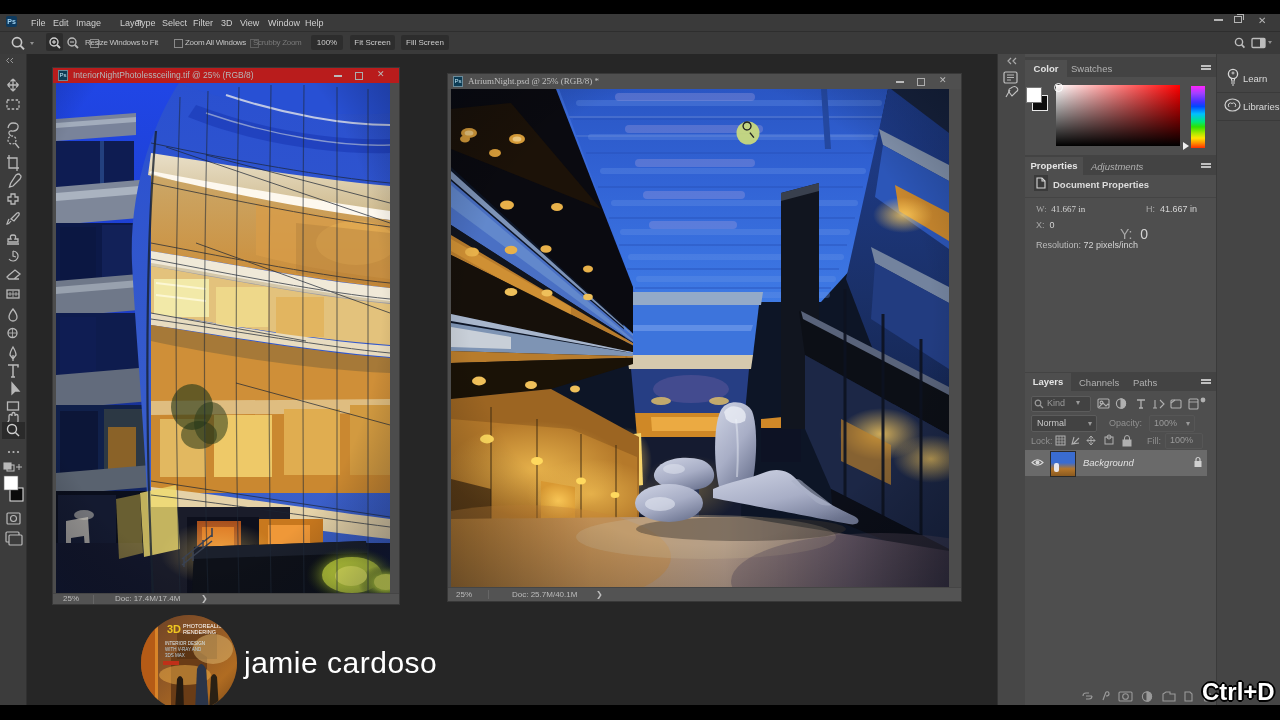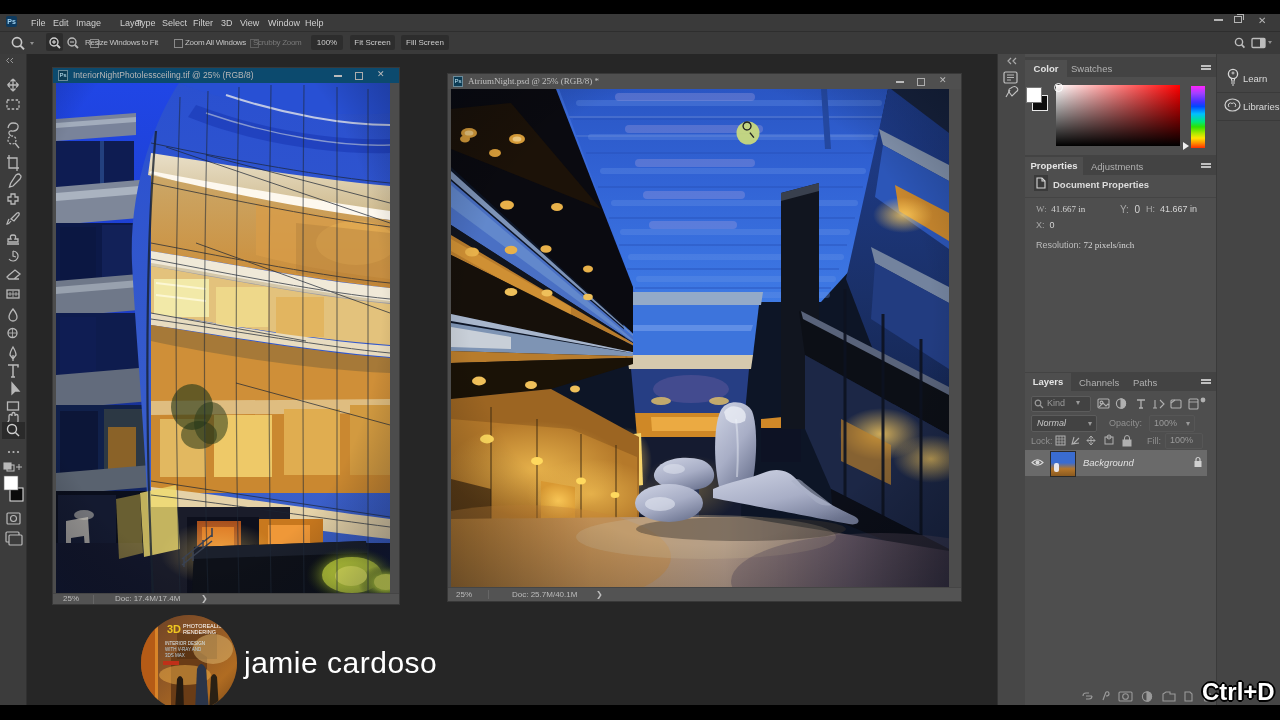--- a/index.html
+++ b/index.html
@@ -69,21 +69,21 @@
     <svg class="abs" style="left:1234px;top:6px;" width="40" height="12" viewBox="0 0 40 12">
       <circle cx="5" cy="5" r="3.6" fill="none" stroke="#bdbdbd" stroke-width="1.4"></circle>
       <line x1="7.6" y1="7.6" x2="10.4" y2="10.6" stroke="#bdbdbd" stroke-width="1.6"></line>
       <rect x="18" y="1.5" width="13" height="9" rx="1" fill="none" stroke="#bdbdbd" stroke-width="1.3"></rect>
       <rect x="26" y="1.5" width="5" height="9" fill="#bdbdbd"></rect>
       <path d="M34,4 l4,0 -2,3 z" fill="#909090"></path>
     </svg>
   </div>
 
   <div class="abs" id="win1" style="left:52px;top:67px;width:348px;height:538px;background:#4c4c4c;border:1px solid #383838;box-sizing:border-box;">
-    <div class="abs" style="left:0;top:0;width:346px;height:15px;background:#0c4a6e;">
+    <div class="abs" style="left:0;top:0;width:346px;height:15px;background:#b91c1c;">
       <div class="abs" style="left:5px;top:2px;width:10px;height:11px;background:#0c3c55;border:1px solid #6a8b9a;box-sizing:border-box;color:#bfe3f2;font-size:6px;text-align:center;line-height:9px;">Ps</div>
       <div class="abs" style="left:20px;top:2px;color:#b7b7b7;font-size:8.5px;line-height:11px;white-space:nowrap;">InteriorNightPhotolessceiling.tif @ 25% (RGB/8)</div>
       <div class="abs" style="left:281px;top:7px;width:8px;height:2px;background:#bbb;"></div>
       <div class="abs" style="left:302px;top:4px;width:6px;height:6px;border:1px solid #adadad;"></div>
       <div class="abs" style="left:324px;top:1px;color:#bbb;font-size:9px;">✕</div>
     </div>
     <div class="abs" id="photo1" style="left:3px;top:15px;width:334px;height:510px;background:#123;overflow:hidden;">
 <svg width="334" height="510" viewBox="0 0 334 510">
 <defs>
   <linearGradient id="sky1" x1="0" y1="0" x2="0" y2="1">
@@ -471,34 +471,34 @@
     <div class="abs" style="left:7px;top:41px;width:14px;height:14px;background:#0d0d0d;border:1px solid #e8e8e8;"></div>
     <div class="abs" style="left:1px;top:33px;width:14px;height:14px;background:#fff;border:1px solid #777;"></div>
     <div class="abs" style="left:31px;top:31px;width:124px;height:61px;background:linear-gradient(to bottom, rgba(0,0,0,0), rgba(0,0,0,1)), linear-gradient(to right, #ffffff, #ff0000);"></div>
     <div class="abs" style="left:29px;top:29px;width:7px;height:7px;border:1.5px solid #fff;border-radius:50%;"></div>
     <div class="abs" style="left:166px;top:32px;width:14px;height:62px;background:linear-gradient(to bottom,#ff24ff 0%,#a040ff 12%,#4030ff 26%,#0048ff 33%,#00c0ff 45%,#00e878 58%,#30e000 66%,#a8e800 76%,#ffe400 84%,#ff9000 92%,#ff3000 100%);"></div>
     <div class="abs" style="left:158px;top:88px;width:0;height:0;border-top:4px solid transparent;border-bottom:4px solid transparent;border-left:6px solid #f0f0f0;"></div>
   </div>
   <div class="abs" id="propspanel" style="left:1025px;top:155px;width:191px;height:217px;">
     <div class="abs" style="left:0;top:0;width:191px;height:20px;background:#434343;"></div>
     <div class="abs" style="left:0;top:2px;width:58px;height:18px;background:#4e4e4e;color:#e4e4e4;font-size:9.5px;font-weight:bold;text-align:center;line-height:18px;">Properties</div>
-    <div class="abs" style="left:66px;top:6px;color:#b0b0b0;font-size:9.5px;">Adjustments</div>
+    <div class="abs" style="left:66px;top:6px;color:#b0b0b0;font-size:9.5px;font-style:italic;">Adjustments</div>
     <div class="abs" style="left:176px;top:8px;width:10px;height:1.5px;background:#c0c0c0;box-shadow:0 3px 0 #c0c0c0;"></div>
     <div class="abs" style="left:9px;top:20px;width:14px;height:16px;background:#3a3a3a;"></div>
     <svg class="abs" style="left:11px;top:22px;" width="10" height="12" viewBox="0 0 10 12">
         <path d="M1,1 l5,0 3,3 0,7 -8,0 z" fill="none" stroke="#d8d8d8" stroke-width="1.1"></path>
         <path d="M6,1 l0,3 3,0" fill="none" stroke="#d8d8d8" stroke-width="1.1"></path>
       </svg>
     <div class="abs" style="left:28px;top:24px;color:#dcdcdc;font-size:9.5px;font-weight:bold;">Document Properties</div>
     <div class="abs" style="left:0;top:42px;width:191px;height:1px;background:#444;"></div>
     <div class="abs" style="left:11px;top:49px;color:#a8a8a8;font-size:9px;font-family:Liberation Serif, serif;">W:&nbsp; <span style="color:#d4d4d4;">41.667 in</span></div>
     <div class="abs" style="left:95px;top:49px;color:#a8a8a8;font-size:9px;padding-left:26px;">H:&nbsp; <span style="color:#d4d4d4;">41.667 in</span></div>
     <div class="abs" style="left:11px;top:65px;color:#a8a8a8;font-size:9px;">X:&nbsp; <span style="color:#d4d4d4;">0</span></div>
-    <div class="abs" style="left:95px;top:49px;color:#a8a8a8;font-size:10px;">Y:&nbsp; <span style="color:#d4d4d4;">0</span></div>
-    <div class="abs" style="left:11px;top:85px;color:#bcbcbc;font-size:9px;">Resolution: <span style="color:#d4d4d4;font-family:Liberation Serif, serif;">72 pixels/inch</span></div>
+    <div class="abs" style="left:95px;top:71px;color:#a8a8a8;font-size:14px;">Y:&nbsp; <span style="color:#d4d4d4;">0</span></div>
+    <div class="abs" style="left:11px;top:85px;color:#bcbcbc;font-size:9px;">Resolution: <span style="color:#d4d4d4;">72 pixels/inch</span></div>
   </div>
   <div class="abs" id="layerspanel" style="left:1025px;top:372px;width:191px;height:333px;">
     <div class="abs" style="left:0;top:0;width:191px;height:19px;background:#434343;"></div>
     <div class="abs" style="left:0;top:1px;width:46px;height:18px;background:#4e4e4e;color:#e4e4e4;font-size:9.5px;font-weight:bold;text-align:center;line-height:18px;">Layers</div>
     <div class="abs" style="left:54px;top:5px;color:#b0b0b0;font-size:9.5px;">Channels</div>
     <div class="abs" style="left:108px;top:5px;color:#b0b0b0;font-size:9.5px;">Paths</div>
     <div class="abs" style="left:176px;top:7px;width:10px;height:1.5px;background:#c0c0c0;box-shadow:0 3px 0 #c0c0c0;"></div>
 
     <div class="abs" style="left:6px;top:24px;width:58px;height:14px;background:#424242;border:1px solid #5c5c5c;border-radius:2px;">
       <svg class="abs" style="left:2px;top:2px;" width="10" height="10" viewBox="0 0 10 10">
@@ -518,21 +518,21 @@
         <path d="M40,3 l8,0 M44,3 l0,8 M42,11 l4,0" stroke-width="1.3"></path>
         <path d="M58,3 l0,8 m-2,0 l4,0 m3,-8 l4,4 -4,4" stroke-width="1.1"></path>
         <rect x="74" y="3" width="10" height="8" rx="1"></rect>
           <path d="M74,6 l4,-3"></path>
         <rect x="92" y="2" width="9" height="10" rx="1"></rect>
           <path d="M92,5 l9,0" stroke-width="0.9"></path>
       </g>
       <circle cx="106" cy="3" r="2.4" fill="#b0b0b0"></circle>
     </svg>
 
-    <div class="abs" style="left:6px;top:43px;width:64px;height:15px;background:#424242;border:1px solid #5c5c5c;border-radius:2px;color:#c8c8c8;font-size:9px;line-height:14px;"><span style="margin-left:5px;font-style:italic;">Normal</span><span style="position:absolute;right:4px;top:1px;font-size:8px;color:#9a9a9a;">▾</span></div>
+    <div class="abs" style="left:6px;top:43px;width:64px;height:15px;background:#424242;border:1px solid #5c5c5c;border-radius:2px;color:#c8c8c8;font-size:9px;line-height:14px;"><span style="margin-left:5px;">Normal</span><span style="position:absolute;right:4px;top:1px;font-size:8px;color:#9a9a9a;">▾</span></div>
     <div class="abs" style="left:84px;top:46px;color:#909090;font-size:9px;">Opacity:</div>
     <div class="abs" style="left:124px;top:43px;width:44px;height:15px;background:#47474700;border:1px solid #565656;border-radius:2px;color:#9a9a9a;font-size:9px;line-height:14px;"><span style="margin-left:4px;">100%</span><span style="position:absolute;right:4px;top:1px;font-size:8px;">▾</span></div>
 
     <div class="abs" style="left:6px;top:64px;color:#909090;font-size:9px;">Lock:</div>
     <svg class="abs" style="left:30px;top:62px;" width="90" height="13" viewBox="0 0 90 13">
       <g stroke="#b0b0b0" fill="none" stroke-width="1">
         <rect x="1" y="2" width="9" height="9"></rect>
           <path d="M1,5 l9,0 M1,8 l9,0 M4,2 l0,9 M7,2 l0,9" stroke-width="0.7"></path>
         <path d="M18,10 l6,-6 m-5,-1 l-2,7 7,-1" stroke-width="1.1"></path>
         <path d="M36,2 l0,9 M32,6.5 l8,0 M36,2 l-2,2 M36,2 l2,2 M32,6.5 l2,-2 M32,6.5 l2,2 M40,6.5 l-2,-2 M40,6.5 l-2,2 M36,11 l-2,-2 M36,11 l2,-2" stroke-width="0.9"></path>

